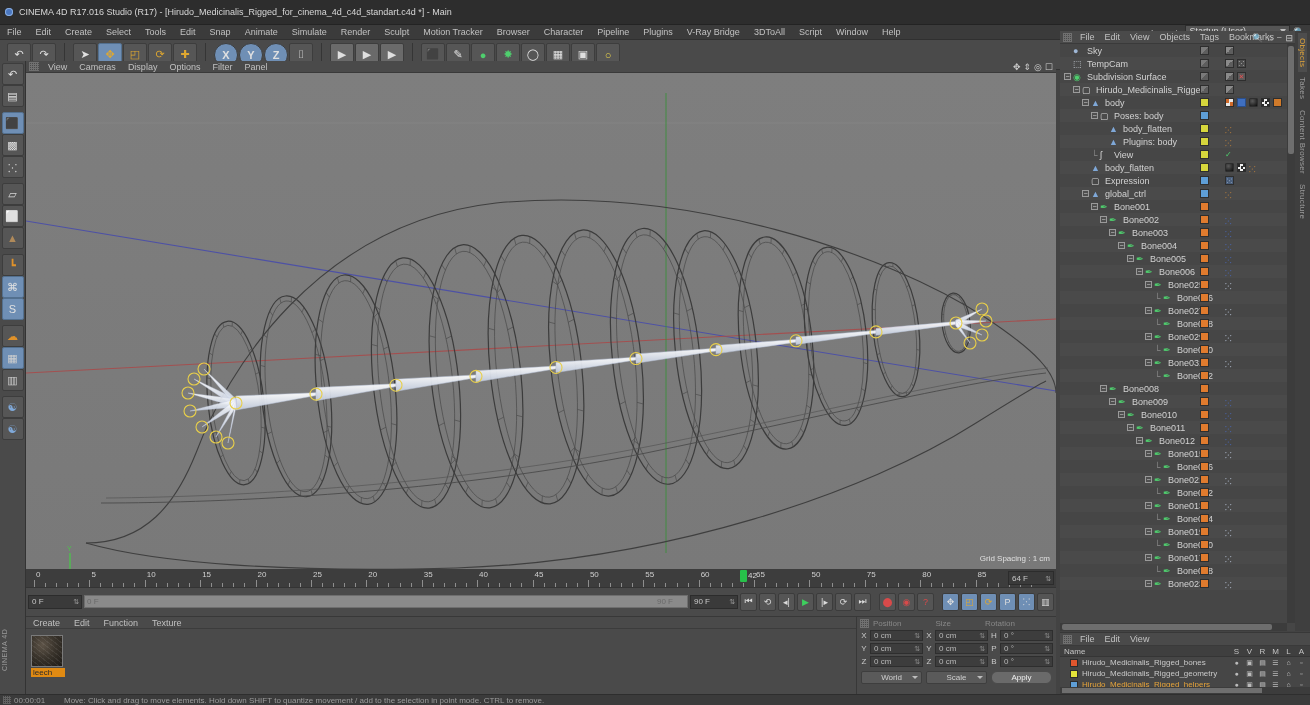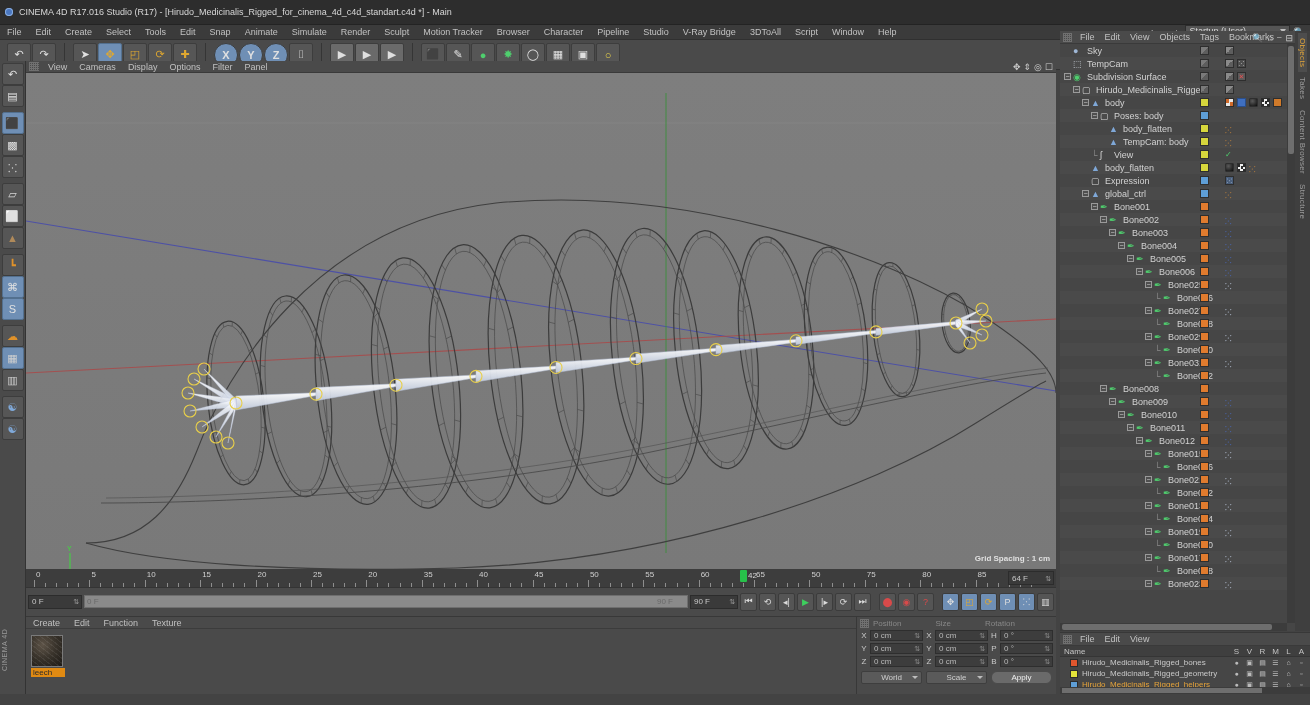--- a/index.html
+++ b/index.html
@@ -48,21 +48,21 @@
   .vheader { height:12px; background:#4a4a4a; display:flex; align-items:center; gap:0; border-bottom:1px solid #3a3a3a;
      position:relative;}
   .vheader .grip { width:10px;height:9px;margin:0 3px; background:
      repeating-linear-gradient(90deg,#8a8a8a 0 1px,transparent 1px 2px),
      repeating-linear-gradient(0deg,#8a8a8a 0 1px,transparent 1px 2px); opacity:.6;}
   .vheader .vm { padding:0 6px; font-size:9px; color:#c0c0c0; line-height:12px;}
   .vnav { position:absolute; right:3px; top:0; display:flex; gap:3px; align-items:center; height:12px;}
   .vnav span{ font-size:9px;color:#cfcfcf;}
   .vlabel { position:absolute; left:3px; top:14px; font-size:8px; color:#d8d8d8; background:#5a5a5a;
      padding:1px 4px; border:1px solid #4a4a4a;}
-  .vcanvas { position:absolute; left:0; top:12px; width:1030px; height:496px; background:#7c7c7c; overflow:hidden;font-weight:bold;}
+  .vcanvas { position:absolute; left:0; top:12px; width:1030px; height:496px; background:#7c7c7c; overflow:hidden;}
   .gridspacing { position:absolute; right:6px; bottom:6px; font-size:8px; color:#e0e0e0;}
 
   
   .timeline { position:absolute; left:26px; top:569px; width:1030px; height:47px; background:#4a4a4a;}
   .tlruler { position:relative; height:19px; background:#3d3d3d; border-bottom:1px solid #343434;}
   .tlruler .tick { position:absolute; bottom:0; width:1px; background:#8e8e8e;}
   .tlruler .lab { position:absolute; top:1px; font-size:8px; color:#cfcfcf;}
   .playhead { position:absolute; top:1px; width:7px; height:12px; background:#27c14a; border-radius:1px;}
   .playhead-lab{ position:absolute; top:2px; font-size:8px; color:#d6d6d6;}
   .tlrow2 { height:27px; display:flex; align-items:center; gap:2px; padding:0 2px;}
@@ -187,21 +187,21 @@
         <div class="mi">Edit</div>
         <div class="mi">Snap</div>
         <div class="mi">Animate</div>
         <div class="mi">Simulate</div>
         <div class="mi">Render</div>
         <div class="mi">Sculpt</div>
         <div class="mi">Motion Tracker</div>
         <div class="mi">Browser</div>
         <div class="mi">Character</div>
         <div class="mi">Pipeline</div>
-        <div class="mi">Studio</div>
+        <div class="mi">Plugins</div>
         <div class="mi">V-Ray Bridge</div>
         <div class="mi">3DToAll</div>
         <div class="mi">Script</div>
         <div class="mi">Window</div>
         <div class="mi">Help</div>
       </div>
     <div class="layoutbox">
       <span class="lbl">Layout:</span>
       <div class="layoutsel">
         <span>Startup (User)</span>
@@ -989,21 +989,21 @@
           <span class="swatch" style="background: rgb(214, 214, 60); position: absolute; left: 140px; top: 2px;"></span>
           <span class="dotcol"><span class="dot"></span><span class="dot"></span></span>
           <span class="tags">
             <span class="tg" style="background: transparent; border: none; color: rgb(208, 138, 58); font-size: 8px;">⁙</span>
           </span>
         </div>
         <div class="orow">
           <span style="display: inline-block; width: 40px;"></span>
           <span class="expspace"></span>
           <span class="oicon" style="color: rgb(127, 168, 216); font-size: 9px; line-height: 10px;">▲</span>
-          <span class="oname">TempCam: body</span>
+          <span class="oname">Plugins: body</span>
           <span class="swatch" style="background: rgb(214, 214, 60); position: absolute; left: 140px; top: 2px;"></span>
           <span class="dotcol"><span class="dot"></span><span class="dot"></span></span>
           <span class="tags">
             <span class="tg" style="background: transparent; border: none; color: rgb(208, 138, 58); font-size: 8px;">⁙</span>
           </span>
         </div>
         <div class="orow">
           <span style="display: inline-block; width: 31px;"></span>
           <span style="display: inline-block; width: 9px; color: rgb(138, 138, 138);">└</span>
           <span class="oicon" style="color: rgb(216, 216, 216); font-size: 9px; line-height: 10px;">ʃ</span>
@@ -1420,14 +1420,19 @@
             <i>⌂</i>
             <i>▫</i>
           </span>
         </div>
       </div>
     <div class="lmhscroll">
       <div class="thumb"></div>
     </div>
   </div>
 
+  <div class="statusbar">
+    <div class="grip"></div>
+    <span class="tm">00:00:01</span>
+    <span>Move: Click and drag to move elements. Hold down SHIFT to quantize movement / add to the selection in point mode. CTRL to remove.</span>
+  </div>
 
 </div>
 
 </body></html>

